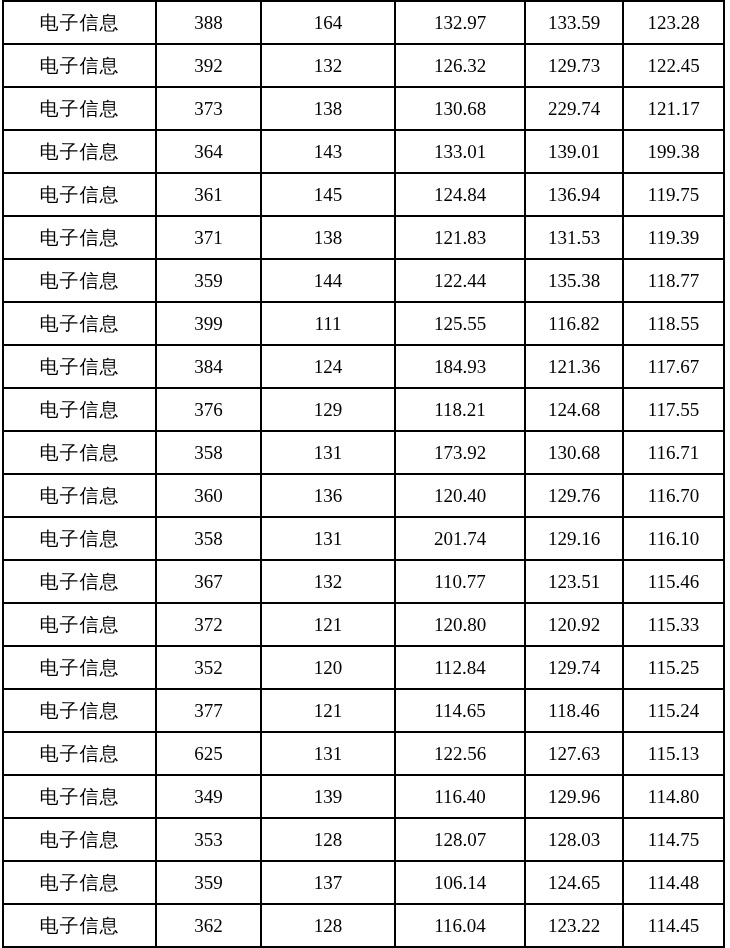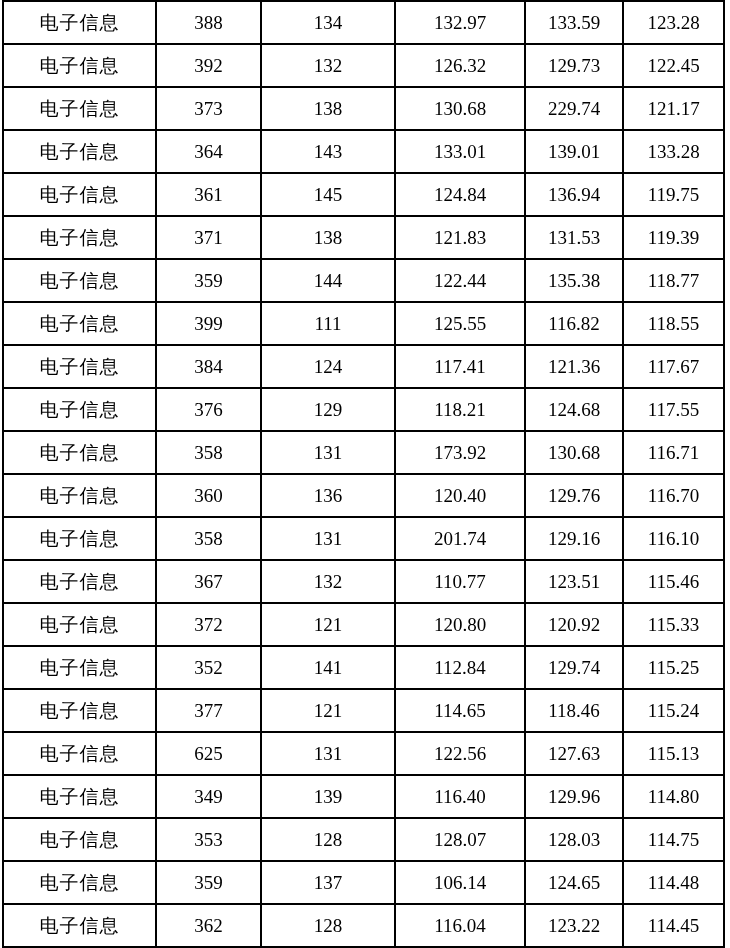--- a/index.html
+++ b/index.html
@@ -83,21 +83,21 @@
         <col class="c1">
         <col class="c2">
         <col class="c3">
         <col class="c4">
         <col class="c5">
     </colgroup>
     <tbody id="table-body">
         <tr>
           <td class="cell-major">电子信息</td>
           <td class="cell-num">388</td>
-          <td class="cell-num">134</td>
+          <td class="cell-num">164</td>
           <td class="cell-num">132.97</td>
           <td class="cell-num">133.59</td>
           <td class="cell-num">123.28</td>
         </tr>
         <tr>
           <td class="cell-major">电子信息</td>
           <td class="cell-num">392</td>
           <td class="cell-num">132</td>
           <td class="cell-num">126.32</td>
           <td class="cell-num">129.73</td>
@@ -110,21 +110,21 @@
           <td class="cell-num">130.68</td>
           <td class="cell-num">229.74</td>
           <td class="cell-num">121.17</td>
         </tr>
         <tr>
           <td class="cell-major">电子信息</td>
           <td class="cell-num">364</td>
           <td class="cell-num">143</td>
           <td class="cell-num">133.01</td>
           <td class="cell-num">139.01</td>
-          <td class="cell-num">133.28</td>
+          <td class="cell-num">199.38</td>
         </tr>
         <tr>
           <td class="cell-major">电子信息</td>
           <td class="cell-num">361</td>
           <td class="cell-num">145</td>
           <td class="cell-num">124.84</td>
           <td class="cell-num">136.94</td>
           <td class="cell-num">119.75</td>
         </tr>
         <tr>
@@ -148,21 +148,21 @@
           <td class="cell-num">399</td>
           <td class="cell-num">111</td>
           <td class="cell-num">125.55</td>
           <td class="cell-num">116.82</td>
           <td class="cell-num">118.55</td>
         </tr>
         <tr>
           <td class="cell-major">电子信息</td>
           <td class="cell-num">384</td>
           <td class="cell-num">124</td>
-          <td class="cell-num">117.41</td>
+          <td class="cell-num">184.93</td>
           <td class="cell-num">121.36</td>
           <td class="cell-num">117.67</td>
         </tr>
         <tr>
           <td class="cell-major">电子信息</td>
           <td class="cell-num">376</td>
           <td class="cell-num">129</td>
           <td class="cell-num">118.21</td>
           <td class="cell-num">124.68</td>
           <td class="cell-num">117.55</td>
@@ -203,21 +203,21 @@
           <td class="cell-major">电子信息</td>
           <td class="cell-num">372</td>
           <td class="cell-num">121</td>
           <td class="cell-num">120.80</td>
           <td class="cell-num">120.92</td>
           <td class="cell-num">115.33</td>
         </tr>
         <tr>
           <td class="cell-major">电子信息</td>
           <td class="cell-num">352</td>
-          <td class="cell-num">141</td>
+          <td class="cell-num">120</td>
           <td class="cell-num">112.84</td>
           <td class="cell-num">129.74</td>
           <td class="cell-num">115.25</td>
         </tr>
         <tr>
           <td class="cell-major">电子信息</td>
           <td class="cell-num">377</td>
           <td class="cell-num">121</td>
           <td class="cell-num">114.65</td>
           <td class="cell-num">118.46</td>

